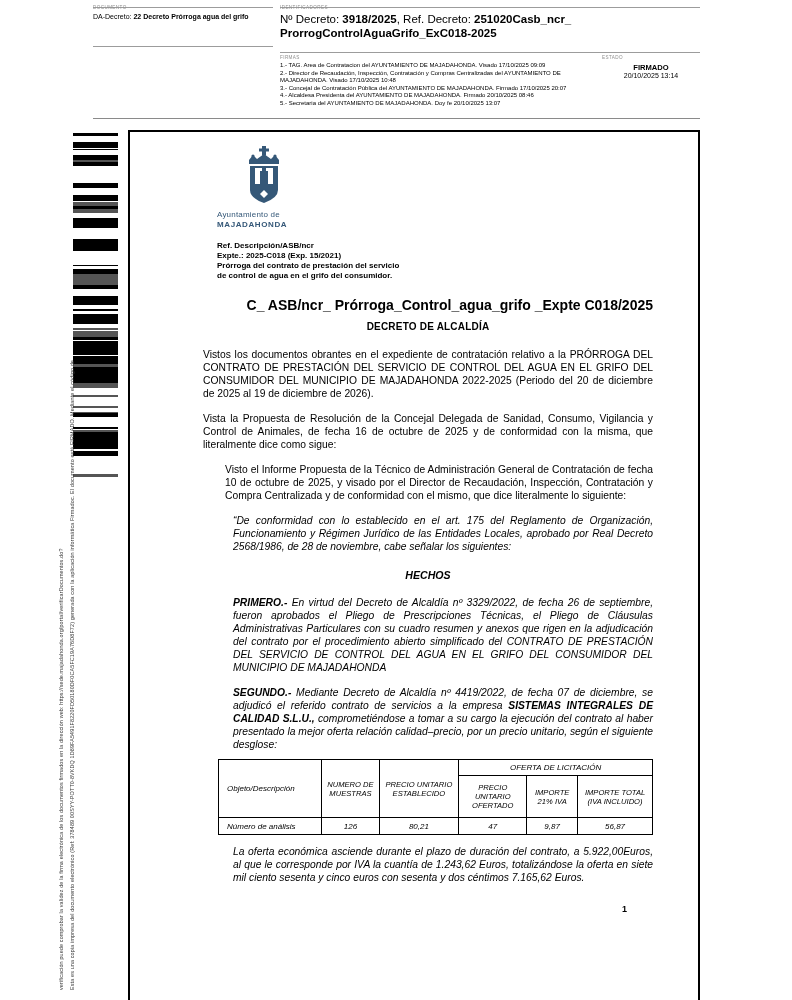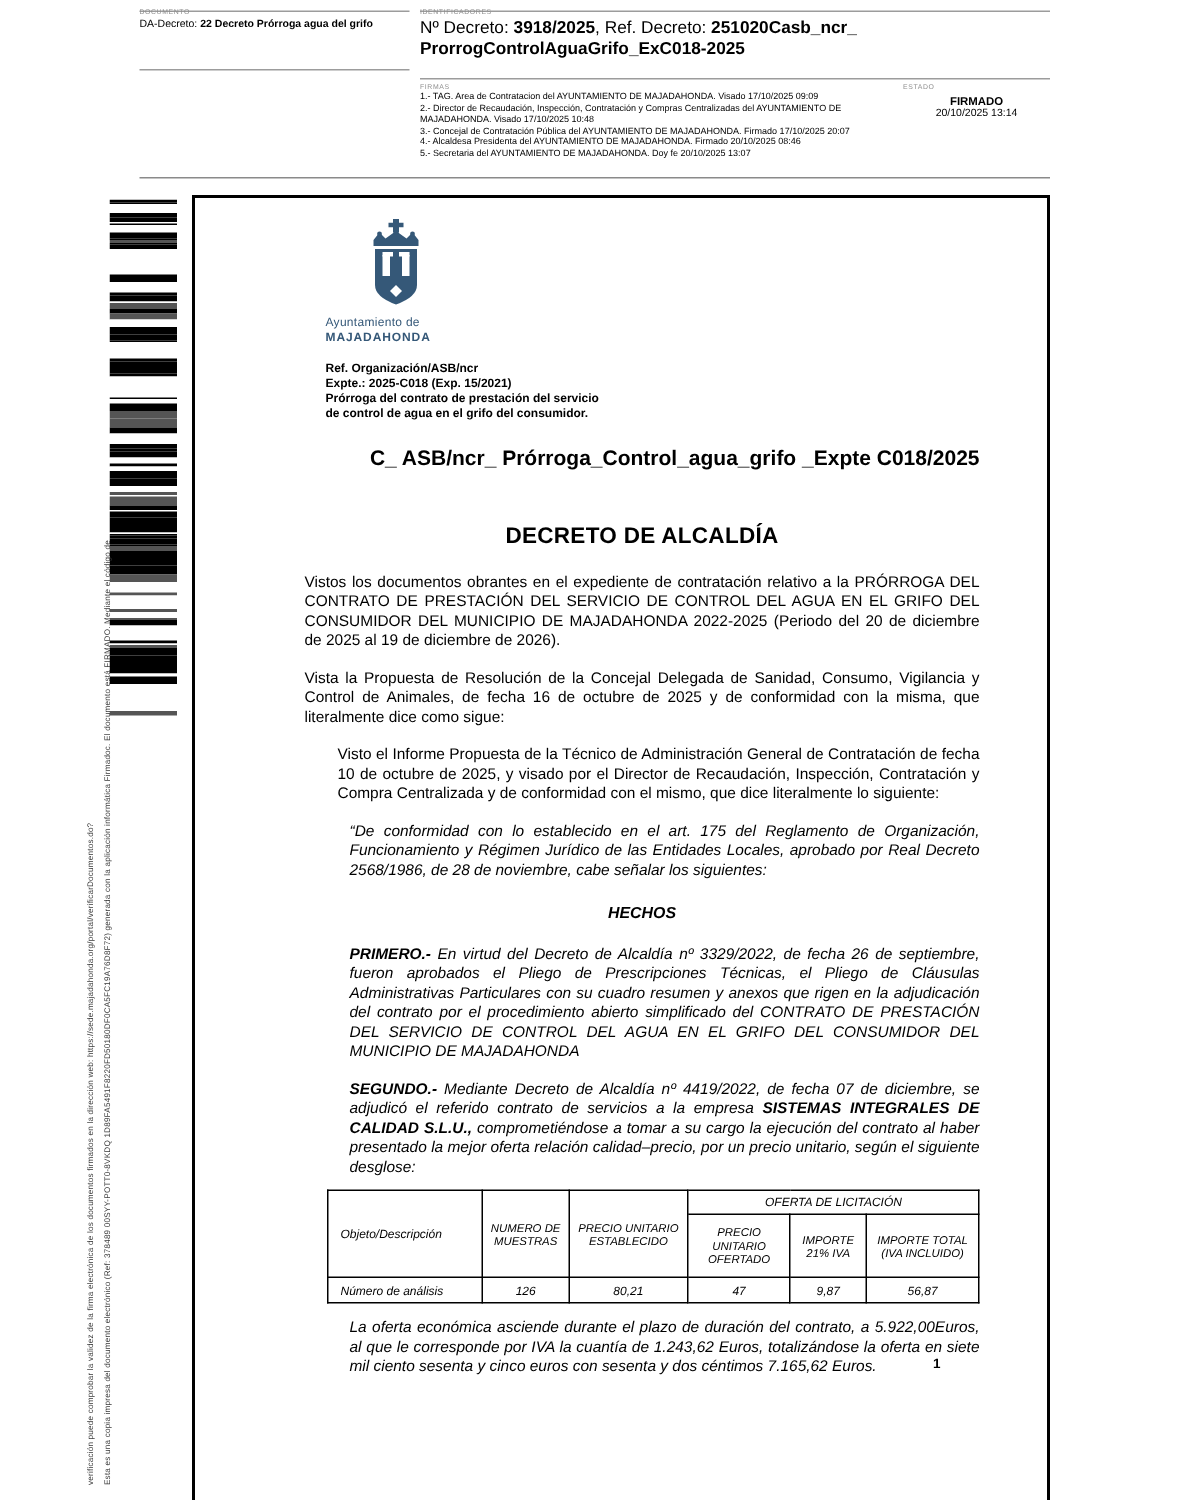--- a/index.html
+++ b/index.html
@@ -30,21 +30,21 @@
   .vtext2 { left:58px; top:990px; }
 
   
   .sheet { position:absolute; left:128px; top:130px; width:572px; height:979px; border:2px solid #000; background:#fff; padding:14px 45px 0 73px; }
   .logo-wrap { margin-left:14px; width:150px; }
   .logo-svg { display:block; margin-left:24px; }
   .org { color:#355878; font-size:8px; line-height:9.5px; margin-top:4px; letter-spacing:.2px; }
   .org b { letter-spacing:.6px; }
   .refblock { margin-left:14px; margin-top:12px; font-size:8px; font-weight:bold; line-height:10px; }
   .fileref { text-align:right; font-size:14px; font-weight:bold; margin-top:16px; }
-  .doc-title { text-align:center; font-size:15px; font-weight:bold; margin-top:36px; letter-spacing:.2px; }
+  .doc-title { text-align:center; font-size:10px; font-weight:bold; margin-top:8px; letter-spacing:.2px; }
   .body-col { margin-top:16px; font-size:10.3px; line-height:13px; text-align:justify; }
   .body-col p { margin-bottom:12px; }
   .ind1 { margin-left:22px; }
   .ind2 { margin-left:30px; }
   .it { font-style:italic; }
   .hechos { text-align:center; font-weight:bold; font-style:italic; margin:16px 0 14px 0; font-size:10.6px; }
 
   
   .tbl { border-collapse:collapse; margin:4px 0 10px 15px; font-style:italic; table-layout:fixed; }
   .tbl td, .tbl th { border:1px solid #000; font-weight:normal; font-size:7.6px; line-height:9px; text-align:center; vertical-align:middle; padding:2px 3px; }
@@ -244,21 +244,21 @@
           <rect x="27" y="24" width="5" height="14"></rect>
           <rect x="14" y="22" width="7" height="3"></rect>
           <rect x="25" y="22" width="7" height="3"></rect>
           <path d="M23 44 L27 48 L23 52 L19 48 Z"></path>
         </g>
       </svg>
       <div class="org"><span>Ayuntamiento de</span><br><b>MAJADAHONDA</b></div>
     </div>
 
     <div class="refblock">
-      <div>Ref. Organización/ASB/ncr</div>
+      <div>Ref. Descripción/ASB/ncr</div>
       <div>Expte.: 2025-C018 (Exp. 15/2021)</div>
       <div>Prórroga del contrato de prestación del servicio</div>
       <div>de control de agua en el grifo del consumidor.</div>
     </div>
 
     <div class="fileref">C_ ASB/ncr_ Prórroga_Control_agua_grifo _Expte C018/2025</div>
 
     <div class="doc-title">DECRETO DE ALCALDÍA</div>
 
     <div class="body-col">

